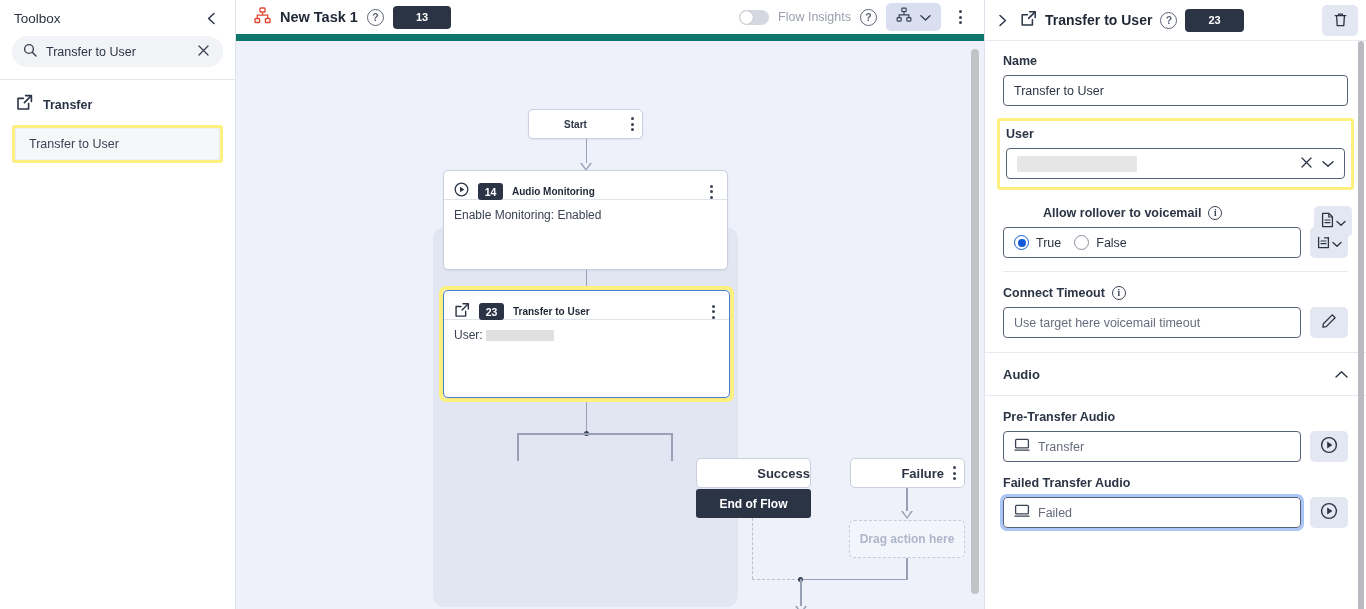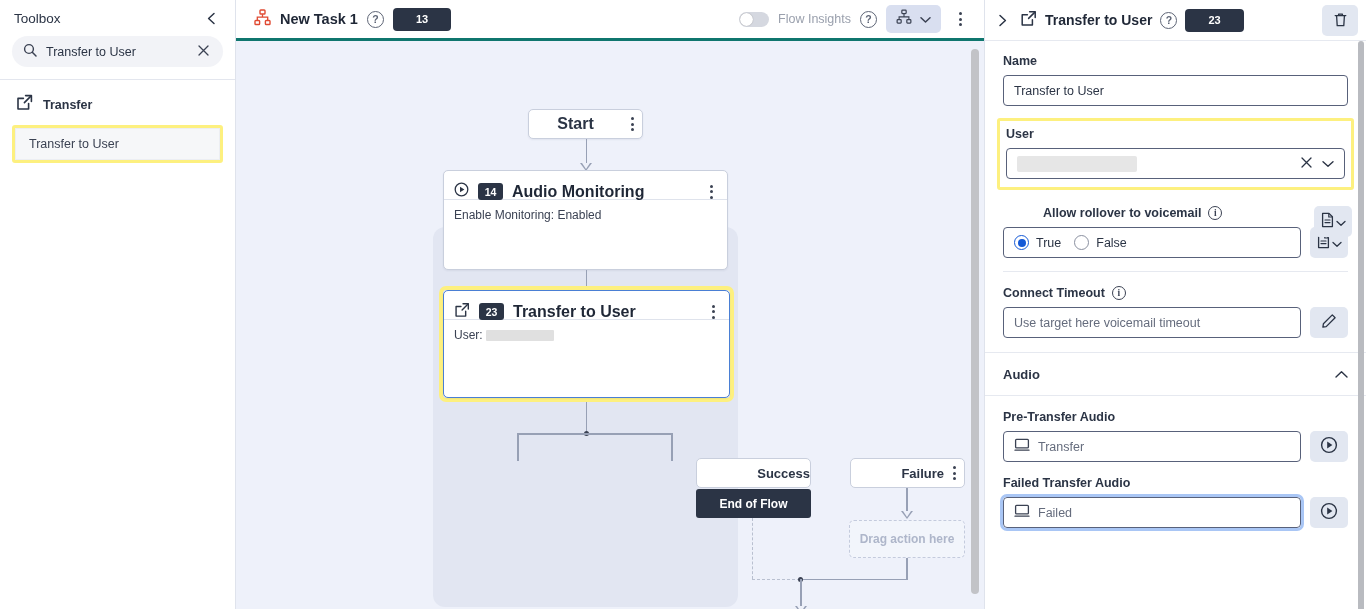--- a/index.html
+++ b/index.html
@@ -30,21 +30,21 @@
   .tb-group { padding: 12px 12px 0 12px; }
   .tb-group-head { display:flex; align-items:center; gap:10px; padding: 2px 4px 0 4px; }
   .tb-group-label { font-size:12.5px; font-weight:700; color:#2b3445; }
   .tb-item-hl { margin-top: 10px; border:3px solid #fdf07f; border-radius:3px; background:#fdf07f; }
   .tb-item { background:#f6f7f9; border:1px solid #eceef3; height:32px; display:flex; align-items:center;
              padding-left: 13px; font-size:12.5px; color:#3b4253; cursor:pointer; }
 
   
   .center { flex:1 1 auto; display:flex; flex-direction:column; position:relative;
             border-right:1px solid #dfe3ec; min-width:0; }
-  .topbar { height:41px; background:#fff; border-bottom:3px solid #0f766e; display:flex;
+  .topbar { height:41px; background:#fff; border-bottom:7px solid #0f766e; display:flex;
             align-items:center; padding: 0 14px 0 18px; gap: 9px; flex:0 0 41px; }
   .task-title { font-size:14.5px; font-weight:700; color:#1f2736; }
   .help-circ { width:17px; height:17px; border:1.4px solid #5e6576; border-radius:50%;
                display:flex; align-items:center; justify-content:center; font-size:10.5px;
                color:#5e6576; font-weight:700; cursor:pointer; }
   .badge-dark { background:#2b3445; color:#fff; font-size:11px; font-weight:700; border-radius:4px;
                 min-width:26px; height:23px; display:flex; align-items:center; justify-content:center;
                 padding: 0 23px; }
   .spacer { flex:1; }
   .toggle { width:30px; height:15px; border-radius:8px; background:#d5d8e0; position:relative; cursor:pointer; }
@@ -57,24 +57,24 @@
            justify-content:center; gap:2.5px; cursor:pointer; }
   .kebab i { width:3px; height:3px; border-radius:50%; background:#3b4253; display:block; }
 
   .canvas { flex:1; background:#eef1fa; position:relative; overflow:hidden; }
   .canvas-scrollbar { position:absolute; right:5px; top:8px; width:8px; height:545px;
                       background:#c2c3c7; border-radius:5px; cursor:pointer; }
 
   .node { position:absolute; background:#fff; border:1px solid #c9cfdd; border-radius:5px;
           box-shadow:0 1px 2px rgba(40,50,80,.07); }
   .node-start { width:115px; height:30px; display:flex; align-items:center; }
-  .node-start .lbl { flex:1; text-align:center; font-size:16px; font-weight:700; color:#2b3445; }
+  .node-start .lbl { flex:1; text-align:center; font-size:10px; font-weight:700; color:#2b3445; }
   .node-hdr { height:29px; display:flex; align-items:center; gap:9px; padding: 13px 6px 0 10px;
               border-bottom:1px solid #dfe3ec; }
-  .node-hdr .title { font-size:16px; font-weight:700; color:#1f2736; flex:1; }
+  .node-hdr .title { font-size:10px; font-weight:700; color:#1f2736; flex:1; }
   .node-badge { background:#2b3445; color:#fff; font-size:10.5px; font-weight:700; border-radius:3px;
                 height:17px; min-width:25px; display:flex; align-items:center; justify-content:center; padding:0 5px; }
   .node-body { padding: 8px 10px; font-size:12px; color:#3b4253; }
   .redact { display:inline-block; background:#e0e0e0; height:11px; width:68px;
             vertical-align:middle; margin-left:3px; border-radius:1px; }
 
   .group-shade { position:absolute; background:#e2e6f2; border-radius:12px; }
   .hl-box { position:absolute; border:4px solid #fdf07f; border-radius:7px; }
 
   .branch { position:absolute; background:#fff; border:1px solid #c9cfdd; border-radius:5px;

